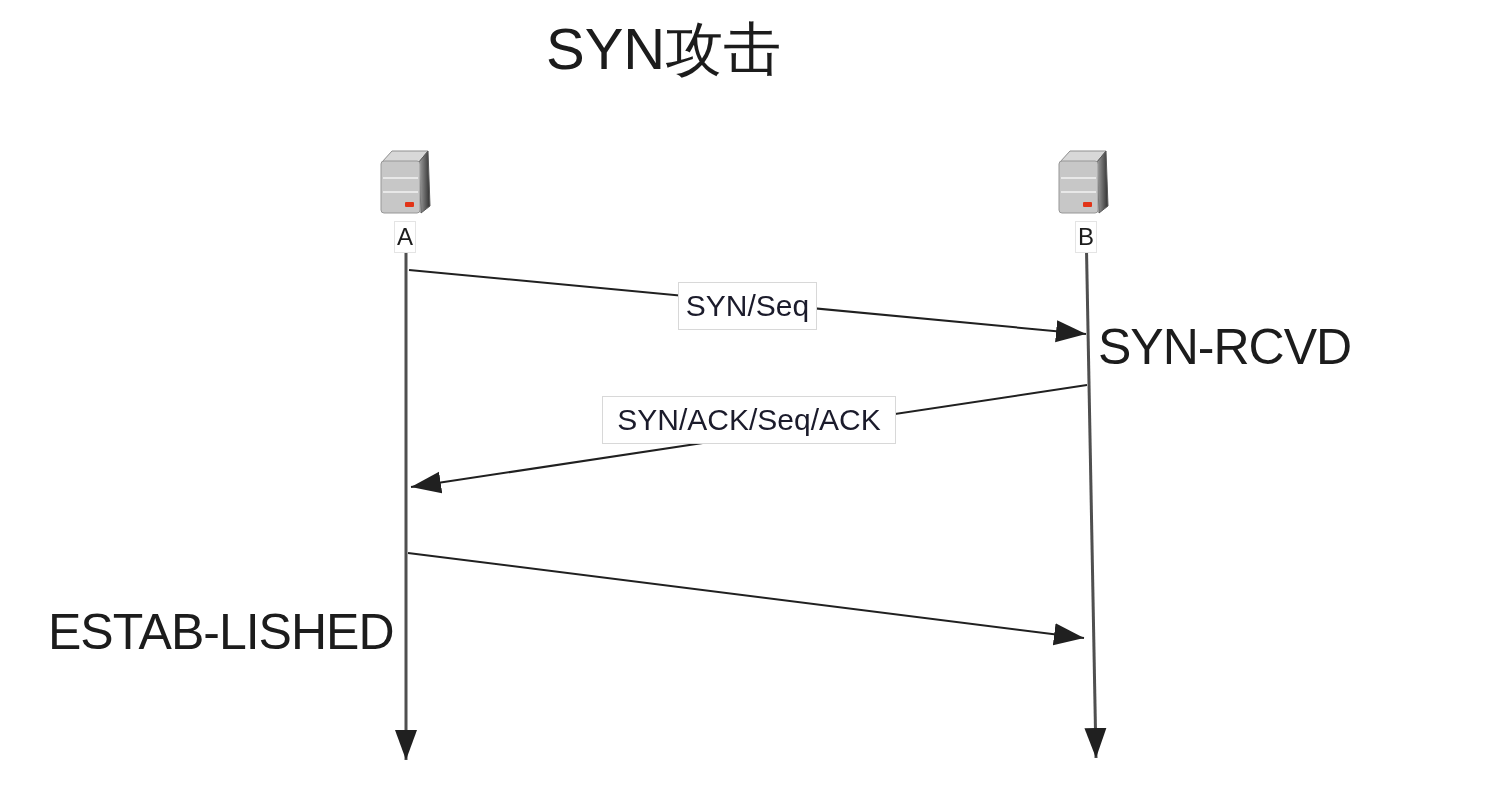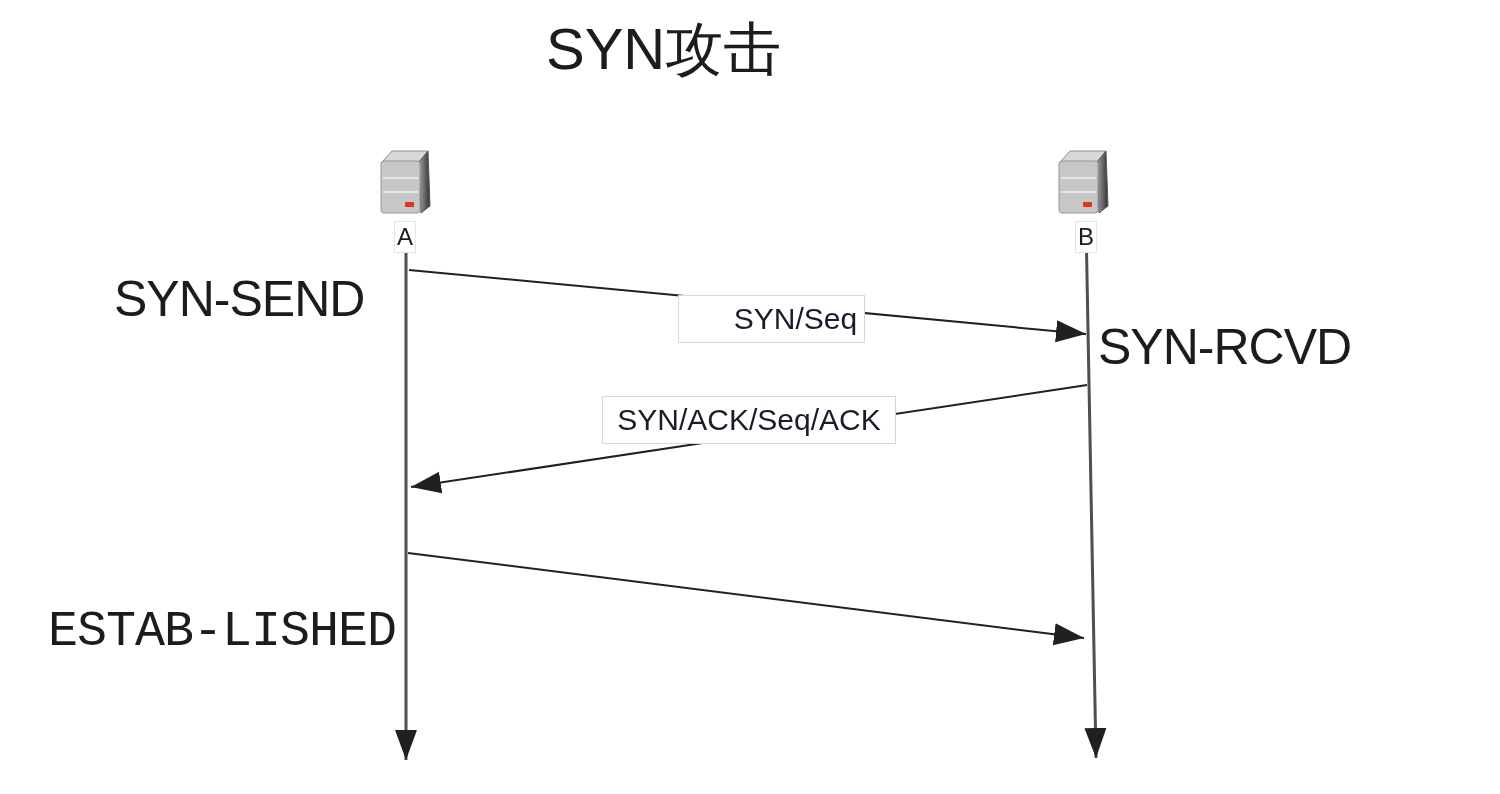--- a/index.html
+++ b/index.html
@@ -68,20 +68,19 @@
 
     <use href="#server-icon" x="376" y="148"></use>
     <use href="#server-icon" x="1054" y="148"></use>
   </svg>
 
   <div class="title">SYN攻击</div>
 
   <div class="actor-label" style="left:394px;top:221px;">A</div>
   <div class="actor-label" style="left:1075px;top:221px;">B</div>
 
-  <div class="state-label" style="left:114px;top:274px;">SYN-SEND</div>
   <div class="state-label" style="left:1098px;top:322px;text-align:right;">SYN-RCVD</div>
-  <div class="state-label" style="left:48px;top:607px;font-family:Liberation Mono, monospace;">ESTAB-LISHED</div>
+  <div class="state-label" style="left:48px;top:607px;">ESTAB-LISHED</div>
 
-  <div class="msg-box" style="left:678px;top:295px;width:137px;height:46px;padding-left:48px;">SYN/Seq</div>
+  <div class="msg-box" style="left:678px;top:282px;width:137px;height:46px;">SYN/Seq</div>
   <div class="msg-box" style="left:602px;top:396px;width:292px;height:46px;">SYN/ACK/Seq/ACK</div>
 
 </div>
 
 </body></html>

